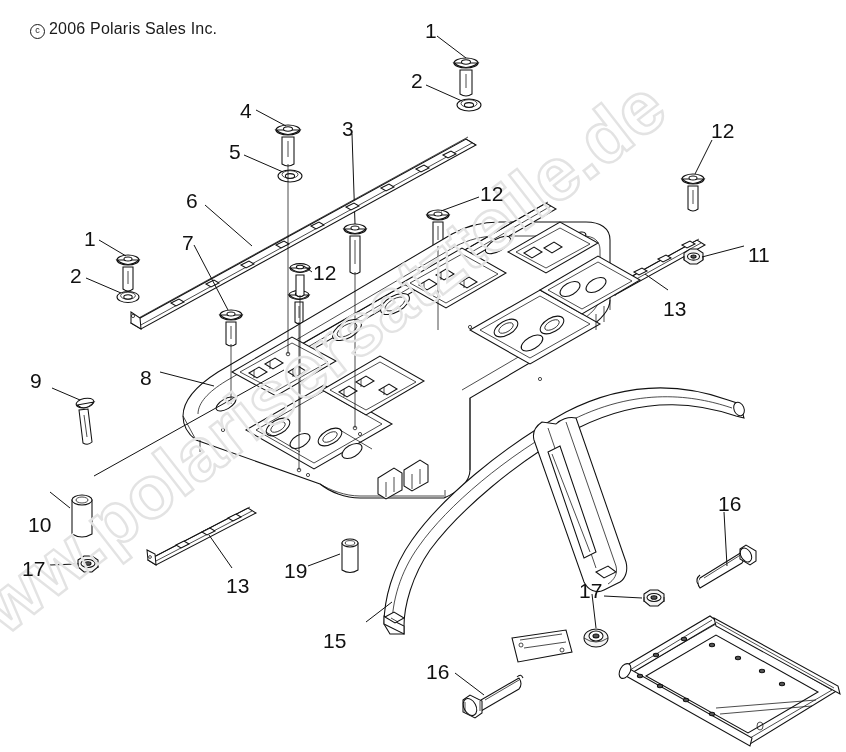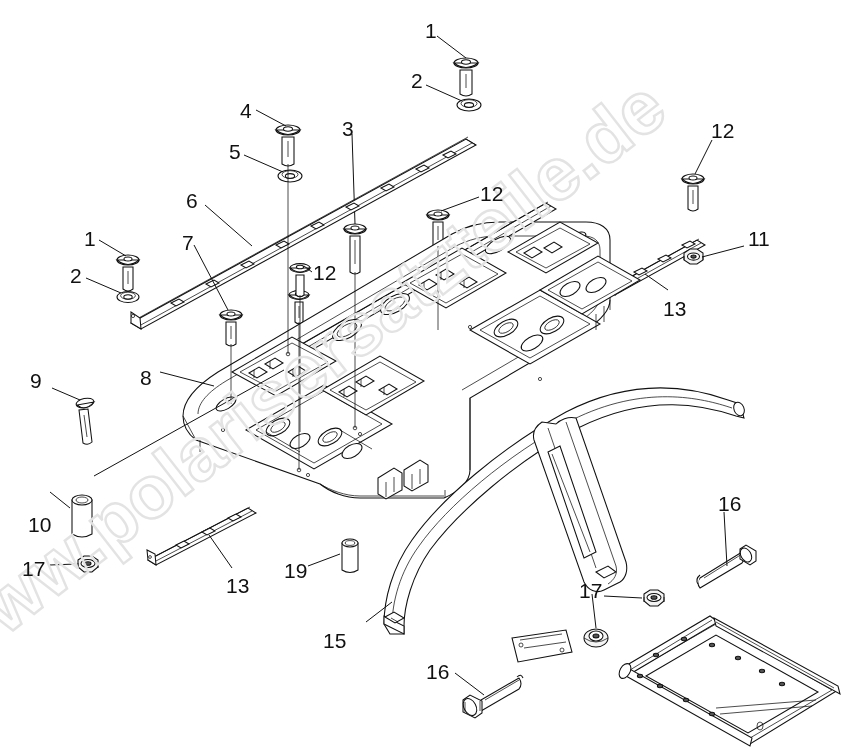--- a/index.html
+++ b/index.html
@@ -93,20 +93,23 @@
     stroke: #111;
     stroke-width: 1;
     fill: none;
   }
 </style>
 </head>
 <body>
 
 <div id="sheet">
 
+  <div id="copyright">
+    <span class="csym">c</span><span>2006 Polaris Sales Inc.</span>
+  </div>
 
   <svg id="artwork" width="846" height="752" viewBox="0 0 846 752">
 
     <g>
       <ellipse class="pt" cx="466" cy="63" rx="12" ry="5"></ellipse>
       <path class="pt" d="M454 63 q12 9 24 0 z"></path>
       <ellipse class="pt" cx="466" cy="62" rx="4.5" ry="2.2"></ellipse>
       <path class="pt" d="M460 70 l0 24 q6 4 12 0 l0 -24 z"></path>
       <path class="thin" d="M466 74 l0 14"></path>
     </g>
@@ -530,21 +533,21 @@
   <div class="callout" style="left:425px; top:20px;">1</div>
   <div class="callout" style="left:411px; top:70px;">2</div>
   <div class="callout" style="left:240px; top:100px;">4</div>
   <div class="callout" style="left:342px; top:118px;">3</div>
   <div class="callout" style="left:229px; top:141px;">5</div>
   <div class="callout" style="left:711px; top:120px;">12</div>
   <div class="callout" style="left:186px; top:190px;">6</div>
   <div class="callout" style="left:480px; top:183px;">12</div>
   <div class="callout" style="left:84px;  top:228px;">1</div>
   <div class="callout" style="left:182px; top:232px;">7</div>
-  <div class="callout" style="left:748px; top:228px;">11</div>
+  <div class="callout" style="left:748px; top:244px;">11</div>
   <div class="callout" style="left:70px;  top:265px;">2</div>
   <div class="callout" style="left:313px; top:262px;">12</div>
   <div class="callout" style="left:663px; top:298px;">13</div>
   <div class="callout" style="left:30px;  top:370px;">9</div>
   <div class="callout" style="left:140px; top:367px;">8</div>
   <div class="callout" style="left:28px;  top:482px;margin-top:32px;">10</div>
   <div class="callout" style="left:718px; top:493px;">16</div>
   <div class="callout" style="left:22px;  top:558px;">17</div>
   <div class="callout" style="left:284px; top:560px;">19</div>
   <div class="callout" style="left:226px; top:575px;">13</div>

